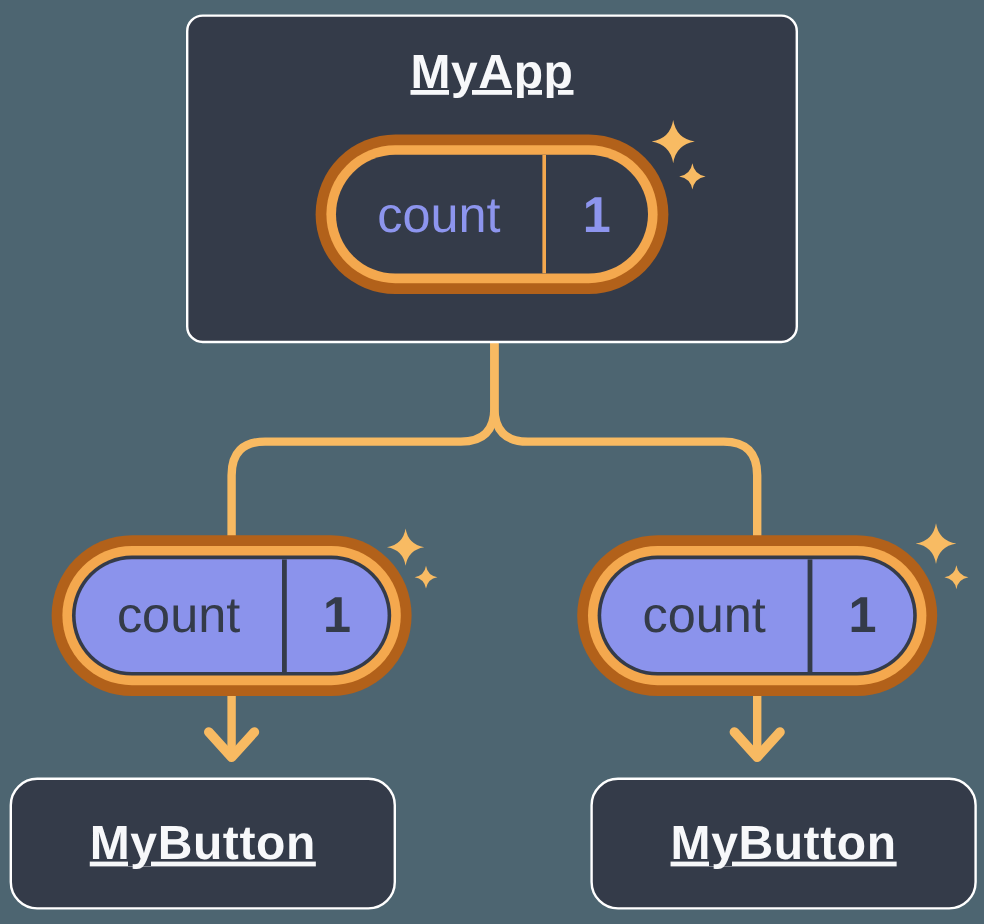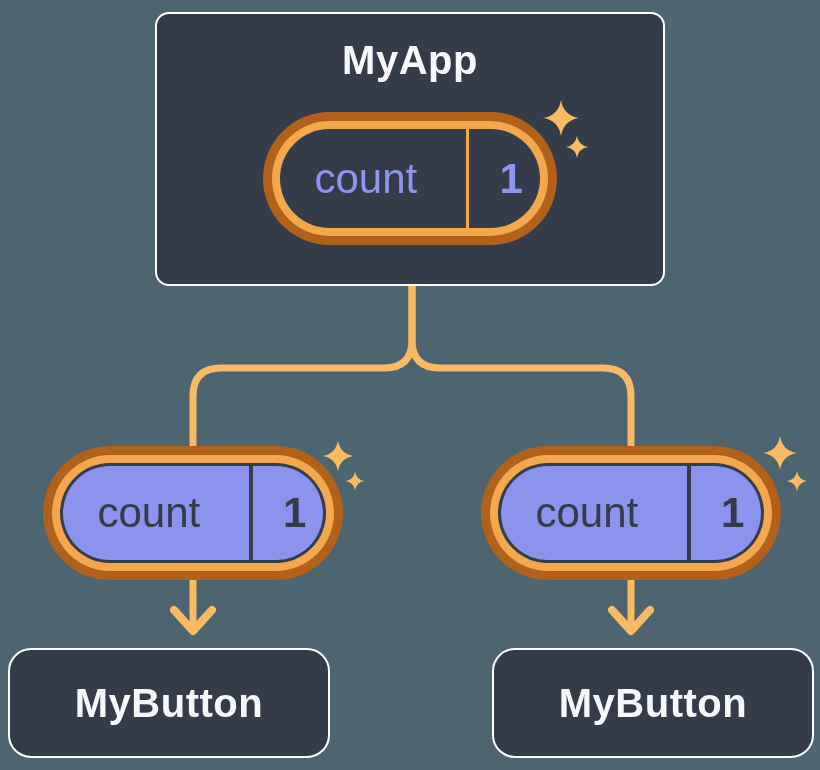--- a/index.html
+++ b/index.html
@@ -23,20 +23,21 @@
   .node-root {
     left:155px; top:12px; width:510px; height:274px;
     border-radius:14px;
   }
   .node-title {
     text-align:center;
     margin-top:24px;
     font-size:40px; font-weight:700;
     color: var(--node-text, #f7f8fa);
     letter-spacing:0.5px;
+    text-decoration:underline;
   }
   .node-child {
     top:648px; width:322px; height:110px;
     border-radius:23px;
     display:flex; align-items:center; justify-content:center;
   }
   .node-child .node-title { margin-top:0; }
   .node-child-left  { left:8px; }
   .node-child-right { left:492px; }
 
@@ -56,21 +57,20 @@
     background: var(--ring-inner, #f4a84e);
     padding:8px;
   }
   .pill-core {
     box-sizing:border-box;
     height:100%;
     border-radius:999px;
     overflow:hidden;
     display:flex;
     align-items:stretch;
-    gap:14px;
   }
   .pill-state-core { background: var(--node-fill, #343b49); }
   .pill-prop-wrap {
     box-sizing:border-box;
     height:100%;
     border-radius:999px;
     background: var(--pill-outline, #343b49);
     padding:3px;
   }
   .pill-prop-core { background: var(--pill-fill, #8b93ec); }

